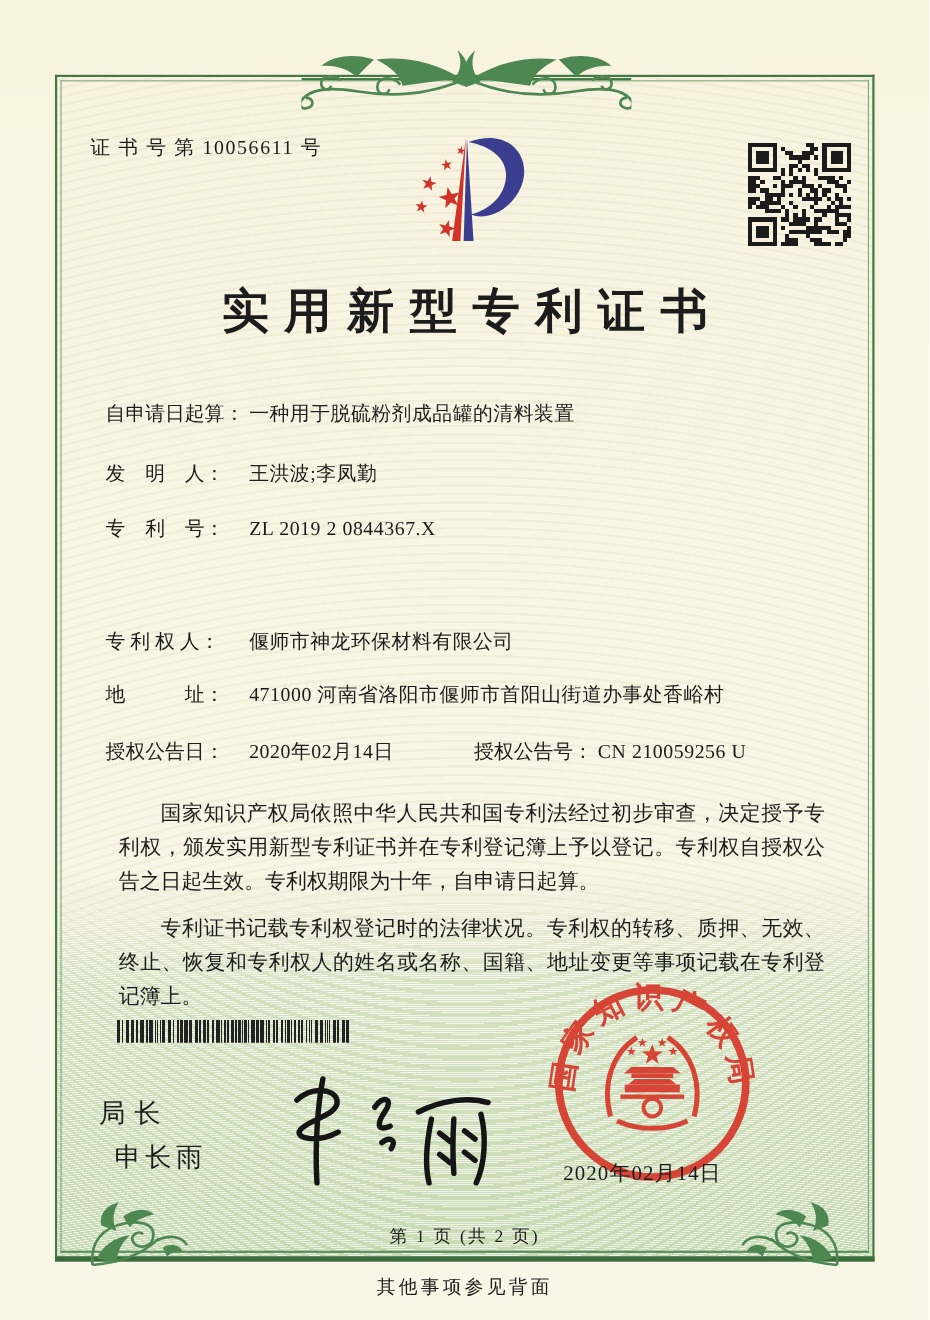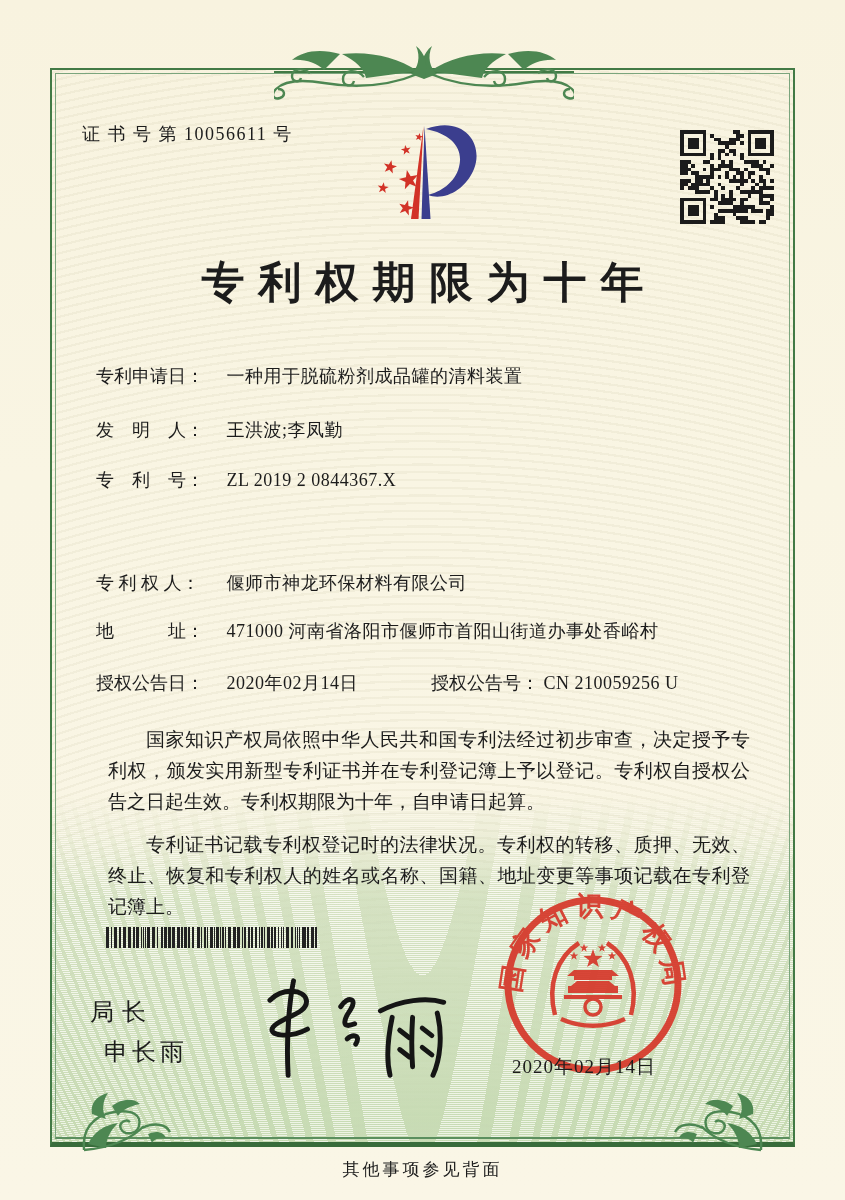--- a/index.html
+++ b/index.html
@@ -440,24 +440,24 @@
             <rect x="16" y="24" width="1" height="1"></rect>
             <rect x="17" y="24" width="1" height="1"></rect>
             <rect x="18" y="24" width="1" height="1"></rect>
             <rect x="19" y="24" width="1" height="1"></rect>
             <rect x="21" y="24" width="1" height="1"></rect>
             <rect x="22" y="24" width="1" height="1"></rect>
           </g>
         </svg>
     </div>
 
-    <div class="title">专利权期限为十年</div>
+    <div class="title">实用新型专利证书</div>
 
     <div class="row" style="top:294px">
-      <span class="flabel">专利申请日：</span>
+      <span class="flabel">自申请日起算：</span>
       <span class="fvalue">一种用于脱硫粉剂成品罐的清料装置</span>
     </div>
     <div class="row" style="top:348px">
       <span class="flabel">发　明　人：</span>
       <span class="fvalue">王洪波;李凤勤</span>
     </div>
     <div class="row" style="top:398px">
       <span class="flabel">专　利　号：</span>
       <span class="fvalue">ZL 2019 2 0844367.X</span>
     </div>
@@ -593,16 +593,17 @@
         <rect x="-19" y="-13" width="38" height="4"></rect>
         <path d="M-22,-3 L22,-3 L16,-8 L-16,-8 Z"></path>
         <rect x="-25" y="-3" width="50" height="7"></rect>
         <rect x="-29" y="6" width="58" height="4"></rect>
         <circle cy="18" r="8" fill="none" stroke="#d6392b" stroke-width="3.5"></circle>
       </g>
     </svg>
 
     <div class="seal-date">2020年02月14日</div>
 
+    <div class="page-note">第 1 页 (共 2 页)</div>
   </div>
 
   <div class="back-note">其他事项参见背面</div>
 </div>
 
 </body></html>

